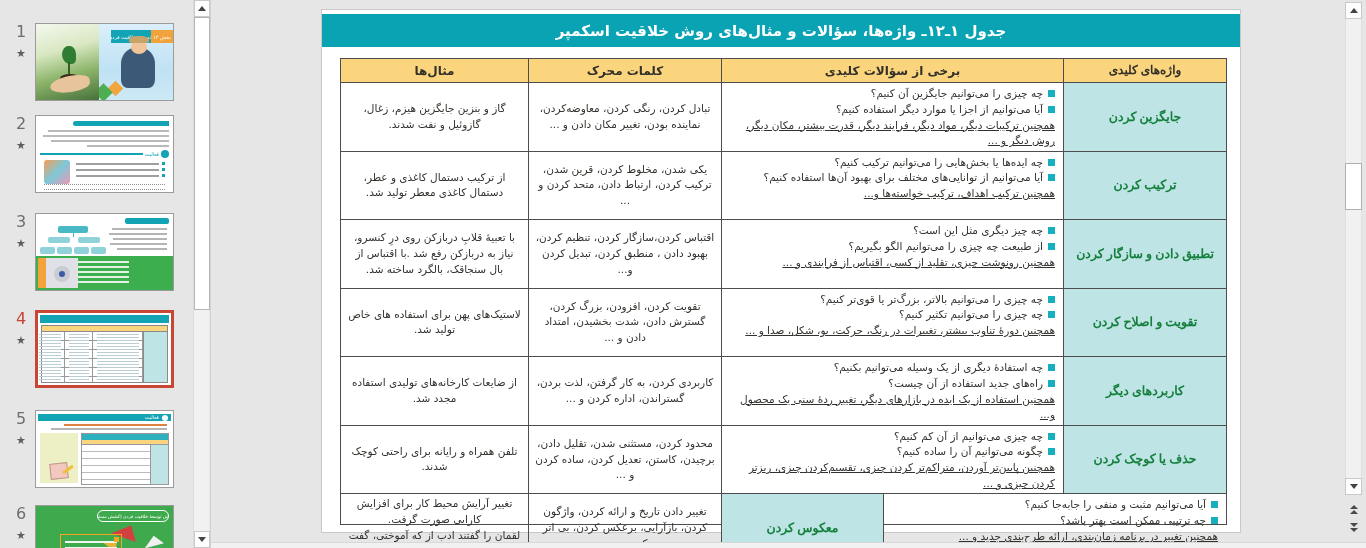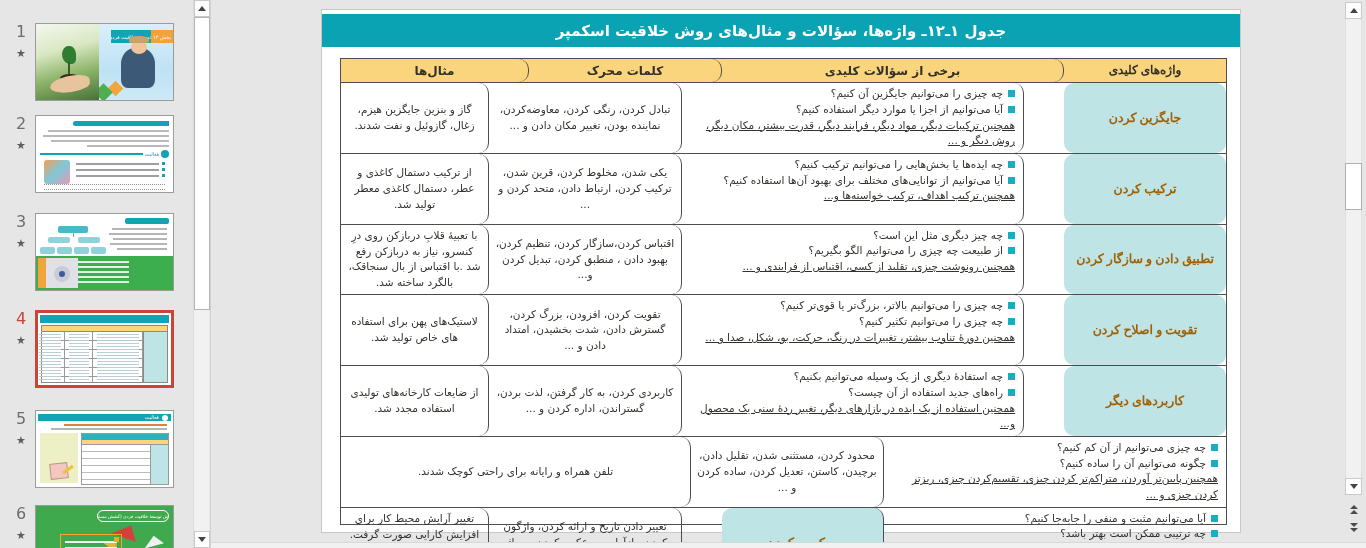--- a/index.html
+++ b/index.html
@@ -113,28 +113,28 @@
                   display:flex;align-items:center;justify-content:center;}
   .slide-titlebar span{color:#fff;font-size:15px;font-weight:700;direction:rtl;}
 
   .scamper{position:absolute;left:18px;right:13px;top:48px;bottom:7px;direction:rtl;
            display:flex;flex-direction:column;border:1px solid #4d4d4d;}
   .thead{display:flex;height:24px;background:#fad57e;border-bottom:1px solid #4d4d4d;flex:none;}
   .th{display:flex;align-items:center;justify-content:center;font-weight:700;font-size:12px;color:#33302a;}
   .tbody{flex:1;display:flex;flex-direction:column;}
   .trow{flex:1;display:flex;min-height:0;}
   .trow + .trow{border-top:1px solid #4d4d4d;}
-  .cell{min-width:0;overflow:hidden;border-radius:10px;}
+  .cell{min-width:0;overflow:hidden;}
   .cell:not(:first-child){border-inline-start:1px solid #4d4d4d;}
   .col-k{width:162px;flex:none;font-family:Liberation Serif, serif;}
   .col-q{width:342px;flex:none;}
   .col-t{width:193px;flex:none;}
   .col-e{flex:1;}
   .keyword{background:#bfe4e5;display:flex;align-items:center;justify-content:center;
-           font-size:12.5px;font-weight:700;color:#a16207;text-align:center;padding:2px;margin-left:40px;}
+           font-size:12.5px;font-weight:700;color:#15803d;text-align:center;padding:2px;}
   .questions{padding:3px 8px 2px 4px;font-size:10.5px;color:#33312d;line-height:1.5;text-align:right;}
   .qline .bullet{display:inline-block;width:7px;height:7px;background:#17aebe;margin-left:5px;vertical-align:baseline;}
   .qextra{padding-right:0;text-decoration:underline;}
   .triggers,.examples{display:flex;align-items:center;justify-content:center;text-align:center;
                       font-size:10.5px;color:#33312d;line-height:1.5;padding:8px 6px;white-space:pre-line;}
 
   
   .vscroll-track{position:absolute;left:1345px;top:2px;width:17px;height:493px;background:#f1f1f1;border:1px solid #e0e0e0;}
   .vs-btn{position:absolute;width:17px;height:17px;background:#fdfdfd;border:1px solid #c9c9c9;
           display:flex;align-items:center;justify-content:center;cursor:pointer;}
@@ -401,20 +401,21 @@
       <div class="qline">
         <span class="bullet"></span><span>راه‌های جدید استفاده از آن چیست؟</span>
       </div>
       <div class="qextra">همچنین استفاده از یک ایده در بازارهای دیگر، تغییر ردهٔ سنی یک محصول و...</div>
     </div>
     <div class="cell col-t triggers">کاربردی کردن، به کار گرفتن، لذت بردن، گستراندن، اداره کردن و ...</div>
     <div class="cell col-e examples">از ضایعات کارخانه‌های تولیدی استفاده مجدد شد.</div>
   </div>
 
   <div class="trow">
+    <div class="cell col-k keyword">حذف یا کوچک کردن</div>
     <div class="cell col-q questions">
       <div class="qline">
         <span class="bullet"></span><span>چه چیزی می‌توانیم از آن کم کنیم؟</span>
       </div>
       <div class="qline">
         <span class="bullet"></span><span>چگونه می‌توانیم آن را ساده کنیم؟</span>
       </div>
       <div class="qextra">همچنین پایین‌تر آوردن، متراکم‌تر کردن چیزی، تقسیم‌کردن چیزی، ریزتر کردن چیزی و ...</div>
     </div>
     <div class="cell col-t triggers">محدود کردن، مستثنی شدن، تقلیل دادن، برچیدن، کاستن، تعدیل کردن، ساده کردن و ...</div>

